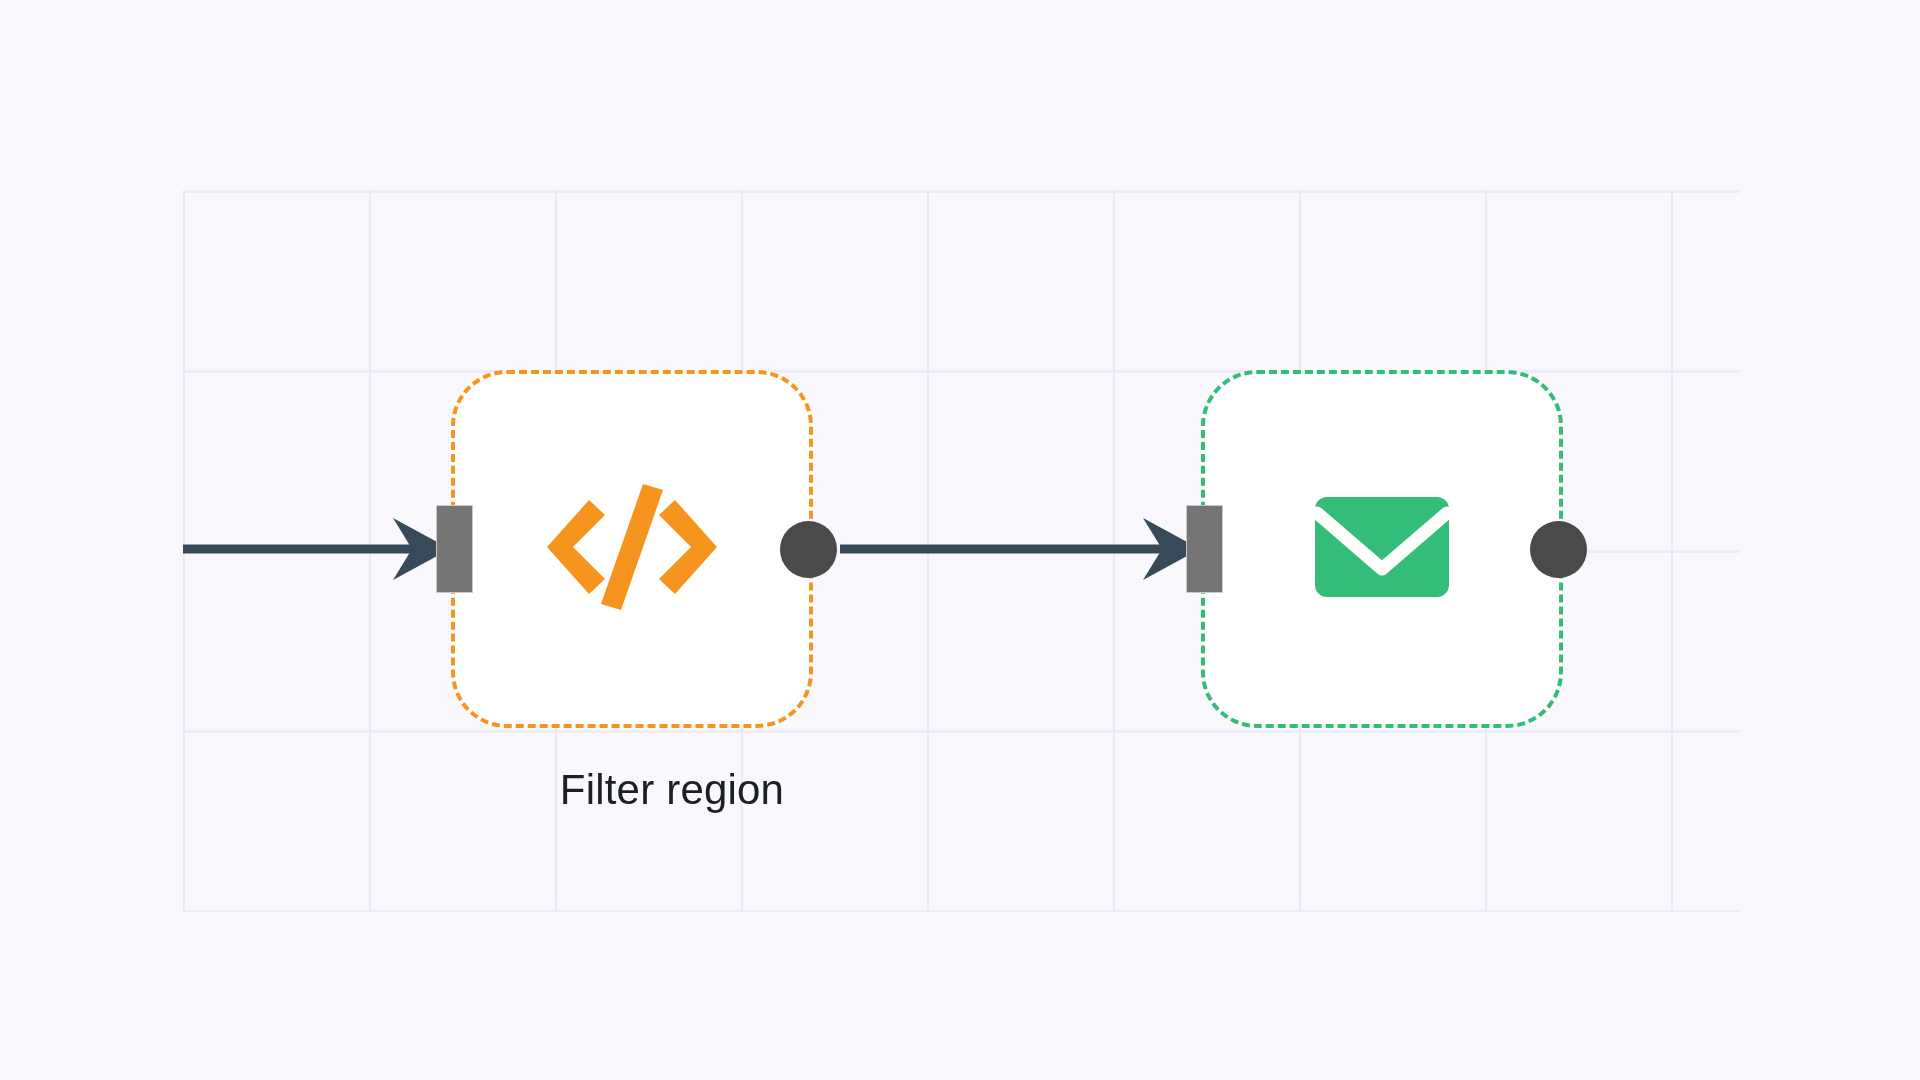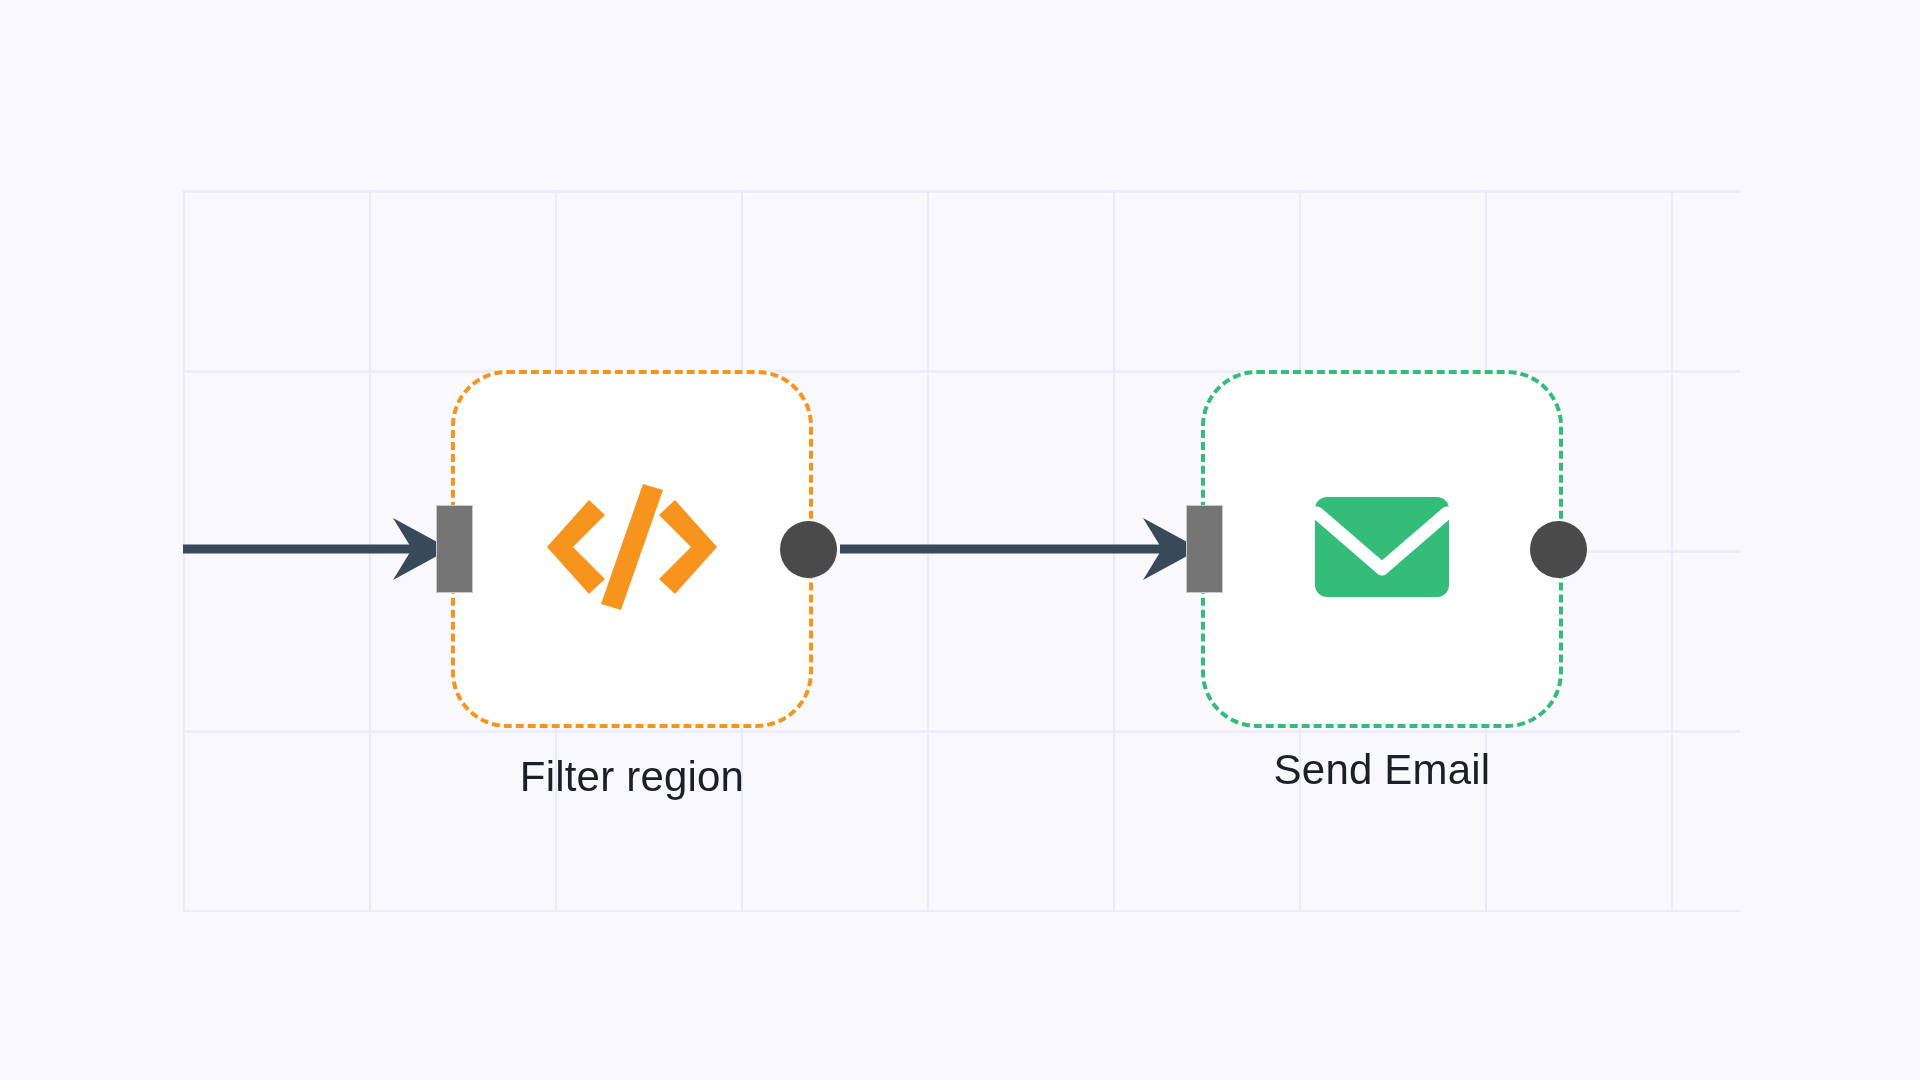--- a/index.html
+++ b/index.html
@@ -126,31 +126,30 @@
           <path d="M 128 18 L 112 33 L 144 65 L 112 97 L 128 112 L 170 65 Z"></path>
 
           <path d="M 96 2 L 116 8 L 74 128 L 54 122 Z"></path>
         </g>
       </svg>
     </span>
 
     <span class="port-in"></span>
     <span class="port-out"></span>
 
-    <span class="node-label" style="top:379px;">Filter region</span>
+    <span class="node-label" style="top:392px;margin-left:40px;">Filter region</span>
   </div>
 
   <div class="node" style="left:1201px; top:370px; width:362px; height:358px; border-color:#34bd78;">
 
     <span class="node-icon">
       <svg width="134" height="100" viewBox="0 0 134 100">
         <rect x="0" y="0" width="134" height="100" rx="12" ry="12" fill="#34bd78"></rect>
         <path d="M 2 16 L 67 72 L 132 16" stroke="#ffffff" stroke-width="13" fill="none" stroke-linecap="round" stroke-linejoin="round"></path>
       </svg>
     </span>
 
     <span class="port-in"></span>
     <span class="port-out"></span>
 
-    <span class="node-label" style="top:372px;">Send Email</span>
   </div>
 
 </div>
 
 </body></html>

